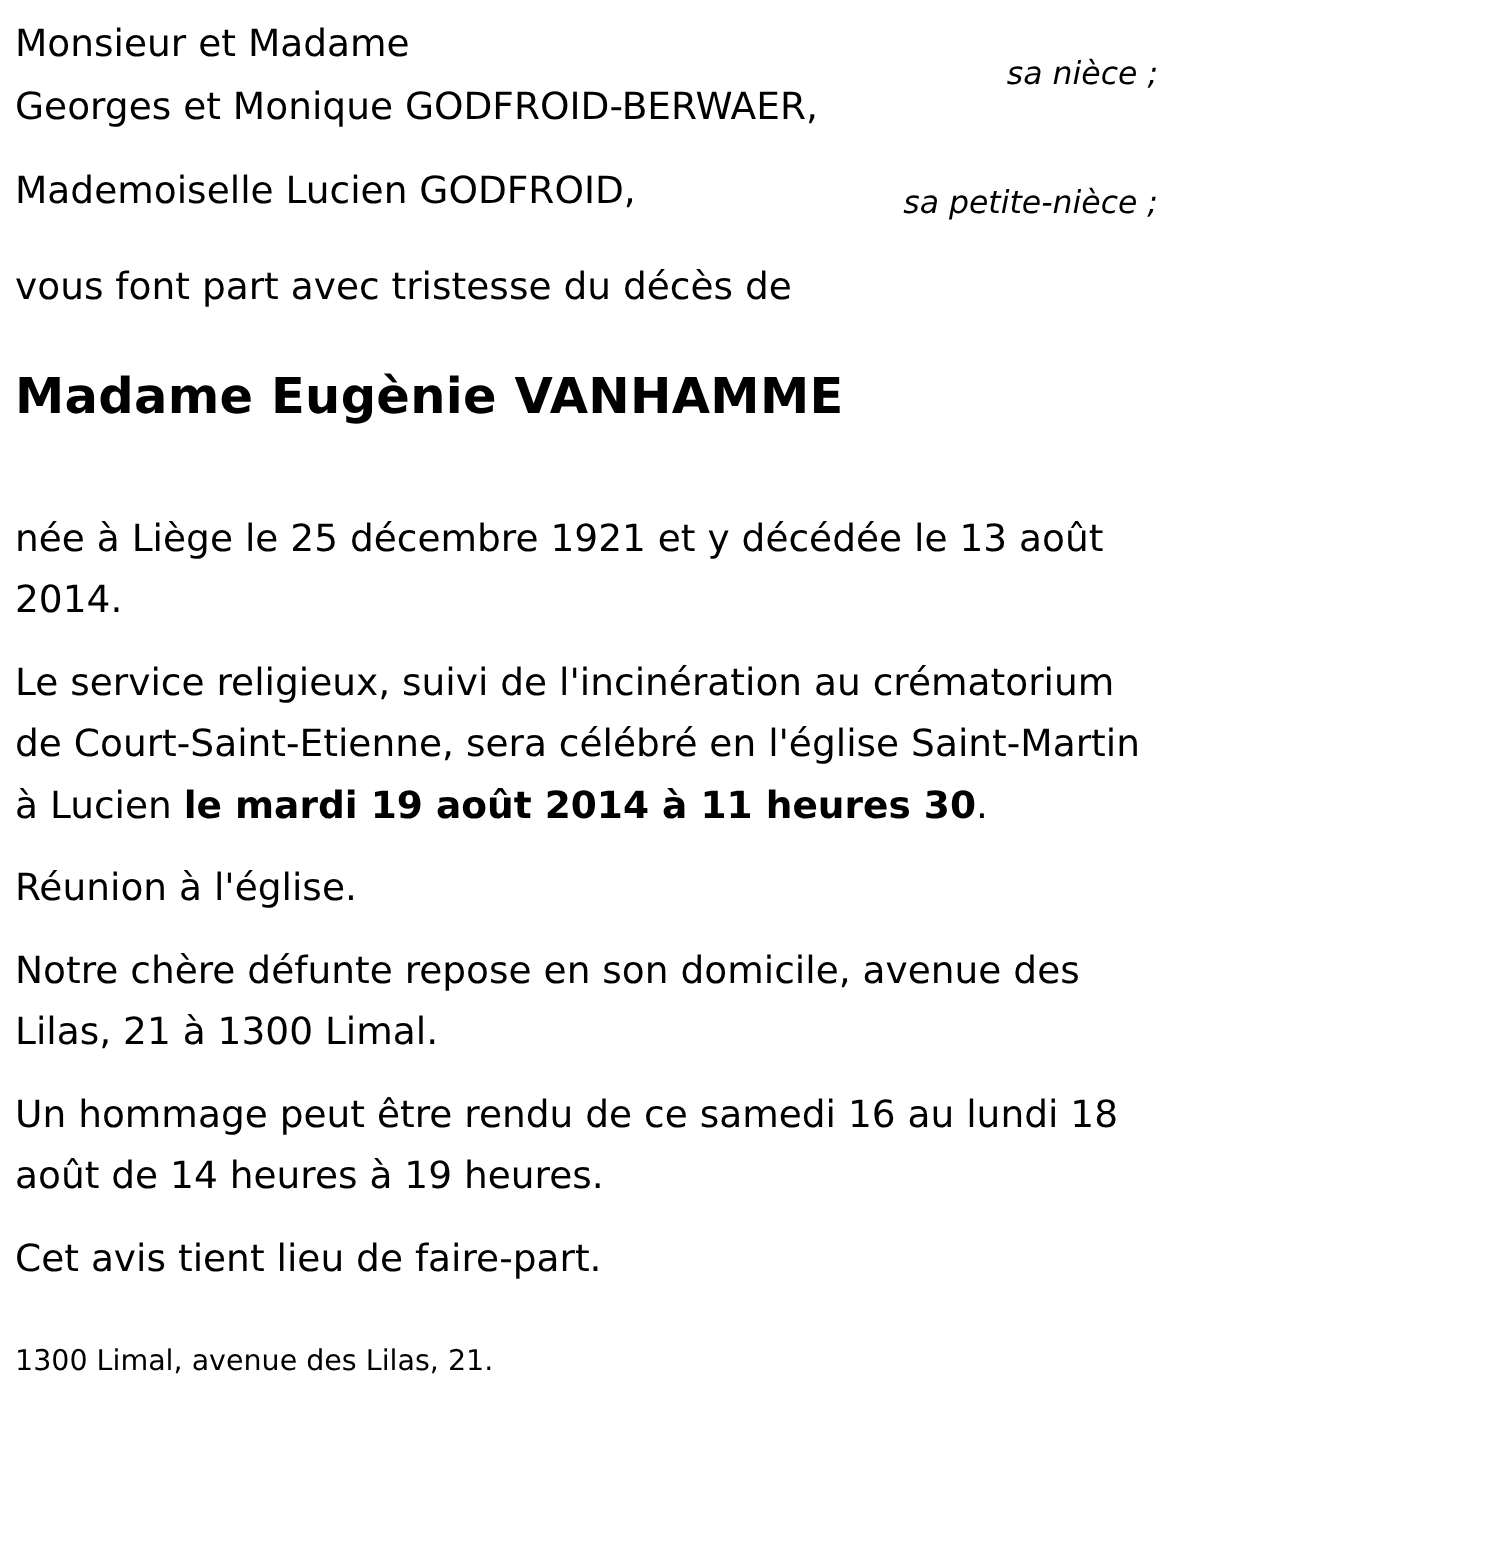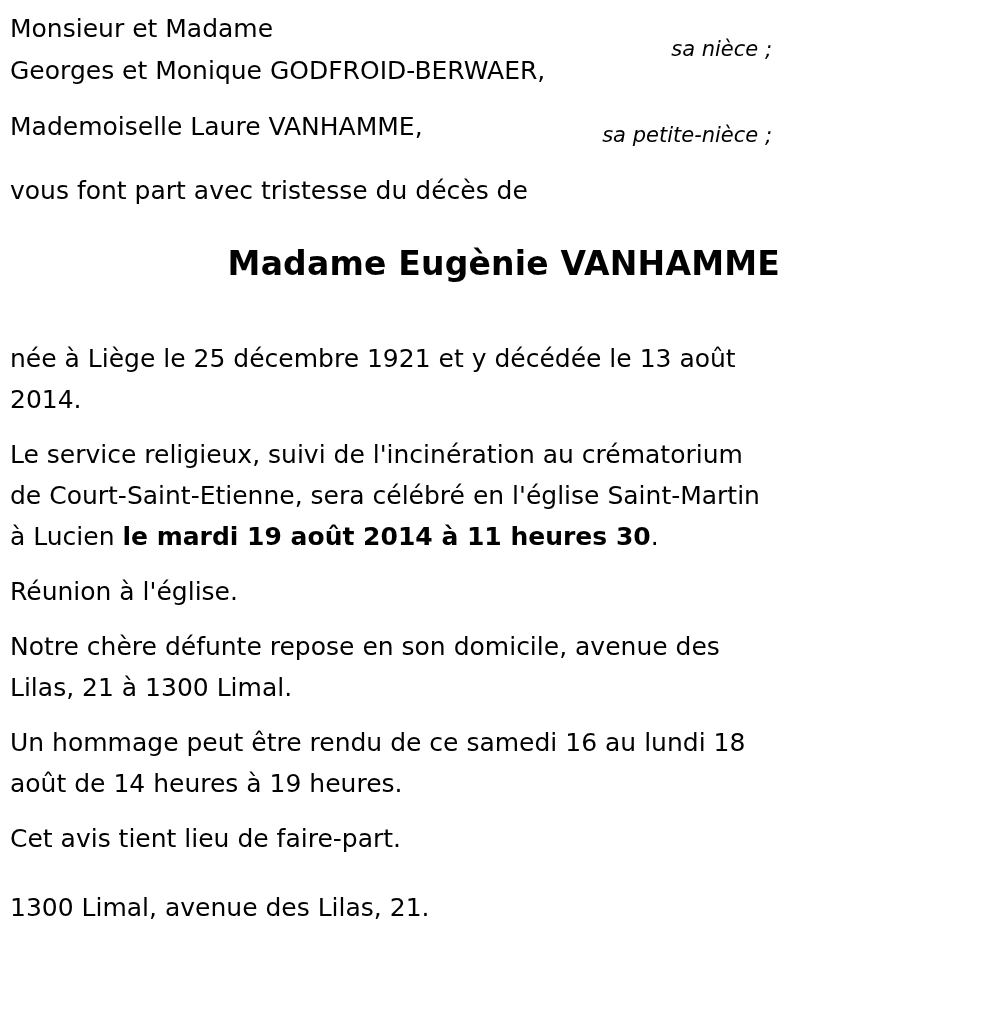--- a/index.html
+++ b/index.html
@@ -38,48 +38,47 @@
   .rel-niece { top: 26px; }
   .rel-petite { top: 14px; }
   .spacer-sm { height: 14px; }
   .spacer-md { height: 22px; }
   .spacer-lg { height: 30px; }
   .deceased-name {
     font-size: 33px;
     font-weight: bold;
     line-height: 44px;
     letter-spacing: 0.2px;
-    text-align: right;
   }
   .para {
     font-size: 25px;
     line-height: 41px;
     margin-bottom: 14px;
   }
   .para b { font-weight: bold; }
   .tail {
-    font-size: 25px;
+    font-size: 19px;
     line-height: 41px;
   }
 </style>
 </head>
 <body>
 
 <div class="notice">
 
   <div class="relation-row">
     <div class="line">Monsieur et Madame</div>
     <div class="line">Georges et Monique GODFROID-BERWAER,</div>
     <div class="relation rel-niece">sa nièce ;</div>
   </div>
 
   <div class="spacer-sm"></div>
 
   <div class="relation-row">
-    <div class="line">Mademoiselle Laure VANHAMME,</div>
+    <div class="line">Mademoiselle Lucien GODFROID,</div>
     <div class="relation rel-petite">sa petite-nièce ;</div>
   </div>
 
   <div class="spacer-md"></div>
 
   <div class="line">vous font part avec tristesse du décès de</div>
 
   <div class="spacer-lg"></div>
 
   <div class="deceased-name">Madame Eugènie VANHAMME</div>

